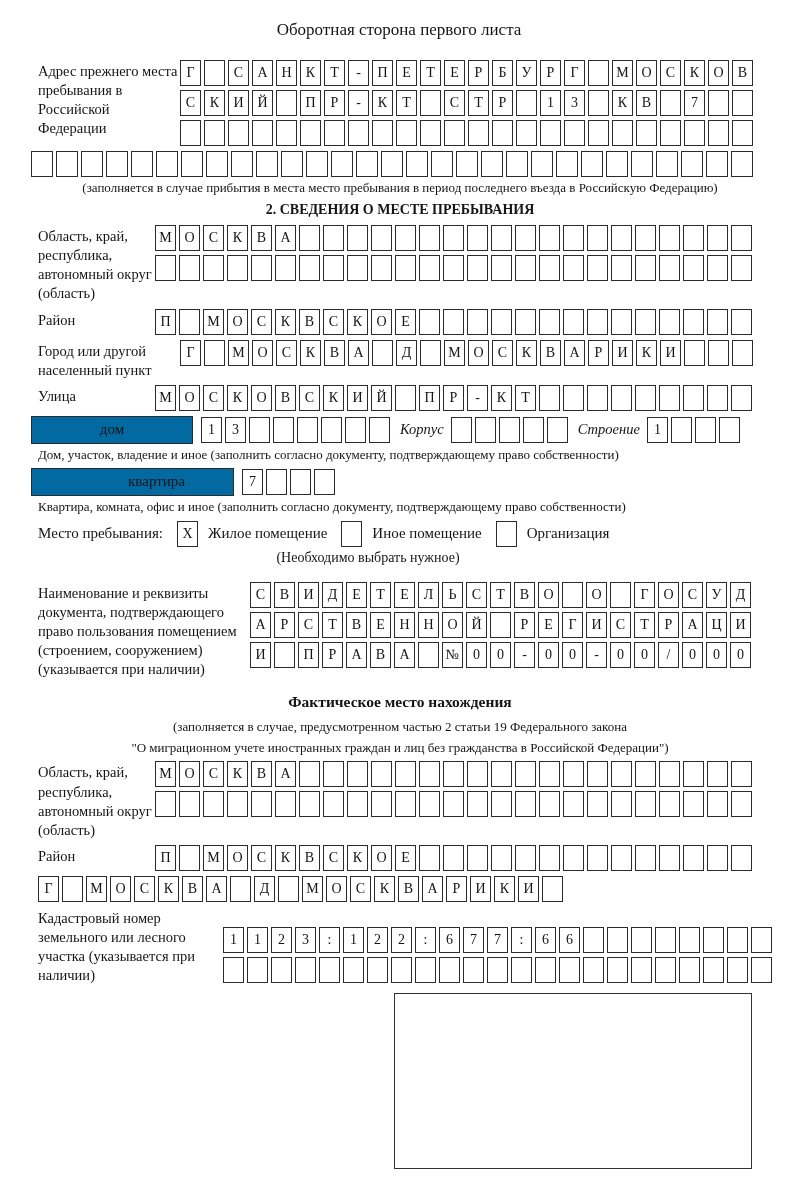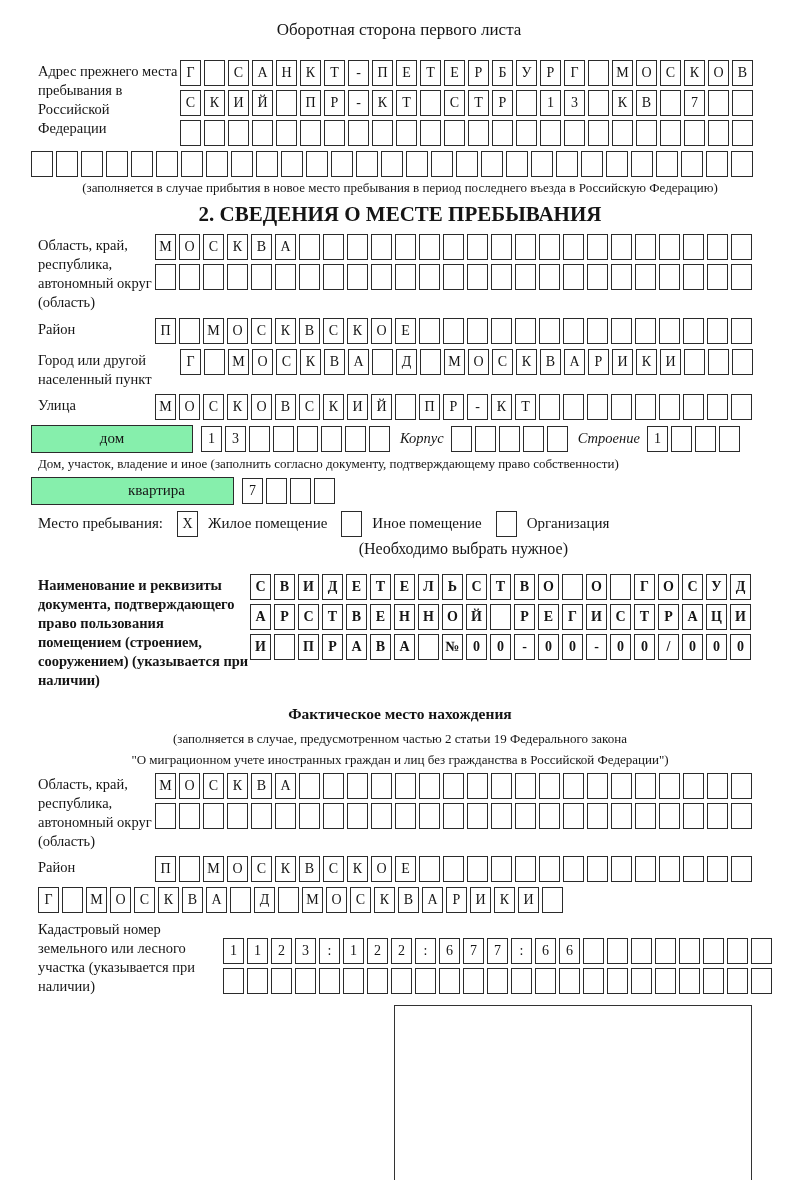--- a/index.html
+++ b/index.html
@@ -1,47 +1,47 @@
 <!DOCTYPE html>
 <html><head>
 <meta charset="utf-8">
 <style>
   html,body{margin:0;padding:0;background:#fff;}
   body{width:800px;font-family:"Liberation Serif",serif;color:#151515;}
   .page{padding:12px 38px 16px 38px;box-sizing:border-box;width:800px;}
   .page-note{text-align:center;font-size:17px;margin:8px 2px 20px 0;}
-  .heading{text-align:center;font-weight:bold;font-size:21px;margin:6px 0 7px 0;}
+  .heading{text-align:center;font-weight:bold;font-size:14px;margin:6px 0 7px 0;}
   .fact-title{text-align:center;font-weight:bold;font-size:15.5px;margin:14px 0 8px 0;}
   .caption{font-size:13px;margin:3px 0 5px 0;}
   .caption.center{text-align:center;}
   .field{display:flex;align-items:flex-start;margin-bottom:5px;}
   .label{font-size:14.5px;line-height:1.32;flex:none;padding-top:2px;}
   .lw142{width:142px;}
   .lw117{width:117px;}
   .lw212{width:212px;}
   .lw192{width:192px;}
   .lw185{width:185px;}
   .rows{display:flex;flex-direction:column;gap:4px;}
   .cells{display:flex;gap:3px;}
   .cell{width:21px;height:26px;flex:none;border:1.6px solid #2b2b2b;box-sizing:border-box;
         display:flex;align-items:center;justify-content:center;font-size:14px;background:#fff;}
   .fullrow{margin:4px 0 2px -7px;}
   .fullrow .cell{width:22px;}
   .inline-row{display:flex;align-items:center;margin:2px 0 3px -7px;}
   .wide-box{border:1.6px solid #2b2b2b;height:28px;box-sizing:border-box;display:flex;
-        align-items:center;justify-content:center;font-size:15px;flex:none;background:#86efac;}
+        align-items:center;justify-content:center;font-size:15px;flex:none;background:#0369a1;}
   .dom-box{width:162px;margin-right:8px;}
   .kv-box{width:203px;margin-right:8px;padding-left:48px;}
   .mini-label{font-size:14.5px;margin:0 7px 0 10px;white-space:nowrap;font-style:italic;}
   .stay-row{display:flex;align-items:center;margin:6px 0 2px 0;font-size:15px;}
   .stay-label{flex:none;text-align:center;}
   .stay-opt{display:flex;align-items:center;}
   .stay-box{margin:0 10px 0 14px;}
-  .stay-note{font-size:16px;margin:3px 0 6px 130px;width:400px;text-align:right;}
-  .doc-field{margin-top:16px;font-weight:bold;}
+  .stay-note{font-size:14px;margin:3px 0 6px 130px;width:400px;text-align:center;}
+  .doc-field{margin-top:16px;}
   .kad-rows{padding-top:20px;}
   .stamp-box{width:358px;height:176px;border:1.9px solid #333;box-sizing:border-box;
         margin:8px 0 6px 356px;background:#fff;}
   .stamp-caption{width:450px;margin-left:310px;text-align:center;font-size:13.5px;line-height:1.42;}
 </style>
 </head>
 <body>
 
 <div class="page">
 
@@ -154,21 +154,21 @@
       <div class="cell"></div>
       <div class="cell"></div>
       <div class="cell"></div>
       <div class="cell"></div>
       <div class="cell"></div>
       <div class="cell"></div>
       <div class="cell"></div>
       <div class="cell"></div>
       <div class="cell"></div>
     </div>
-  <div class="caption center">(заполняется в случае прибытия в новое место пребывания в период последнего въезда в Российскую Федерацию)</div>
+  <div class="caption center">(заполняется в случае прибытия в места место пребывания в период последнего въезда в Российскую Федерацию)</div>
 
   <div class="heading">2. СВЕДЕНИЯ О МЕСТЕ ПРЕБЫВАНИЯ</div>
 
   <div class="field">
     <div class="label lw117">Область, край, республика, автономный округ (область)</div>
     <div class="rows">
       <div class="cells">
           <div class="cell">М</div>
           <div class="cell">О</div>
           <div class="cell">С</div>
@@ -349,20 +349,21 @@
 
   <div class="inline-row">
     <div class="wide-box kv-box">квартира</div>
     <div class="cells">
         <div class="cell">7</div>
         <div class="cell"></div>
         <div class="cell"></div>
         <div class="cell"></div>
       </div>
   </div>
+  <div class="caption">Квартира, комната, офис и иное (заполнить согласно документу, подтверждающему право собственности)</div>
 
   <div class="stay-row">
     <span class="stay-label">Место пребывания:</span>
     <span class="stay-opt">
       <span class="cell stay-box">X</span>
       <span>Жилое помещение</span>
     </span>
     <span class="stay-opt">
       <span class="cell stay-box"></span>
       <span>Иное помещение</span>

